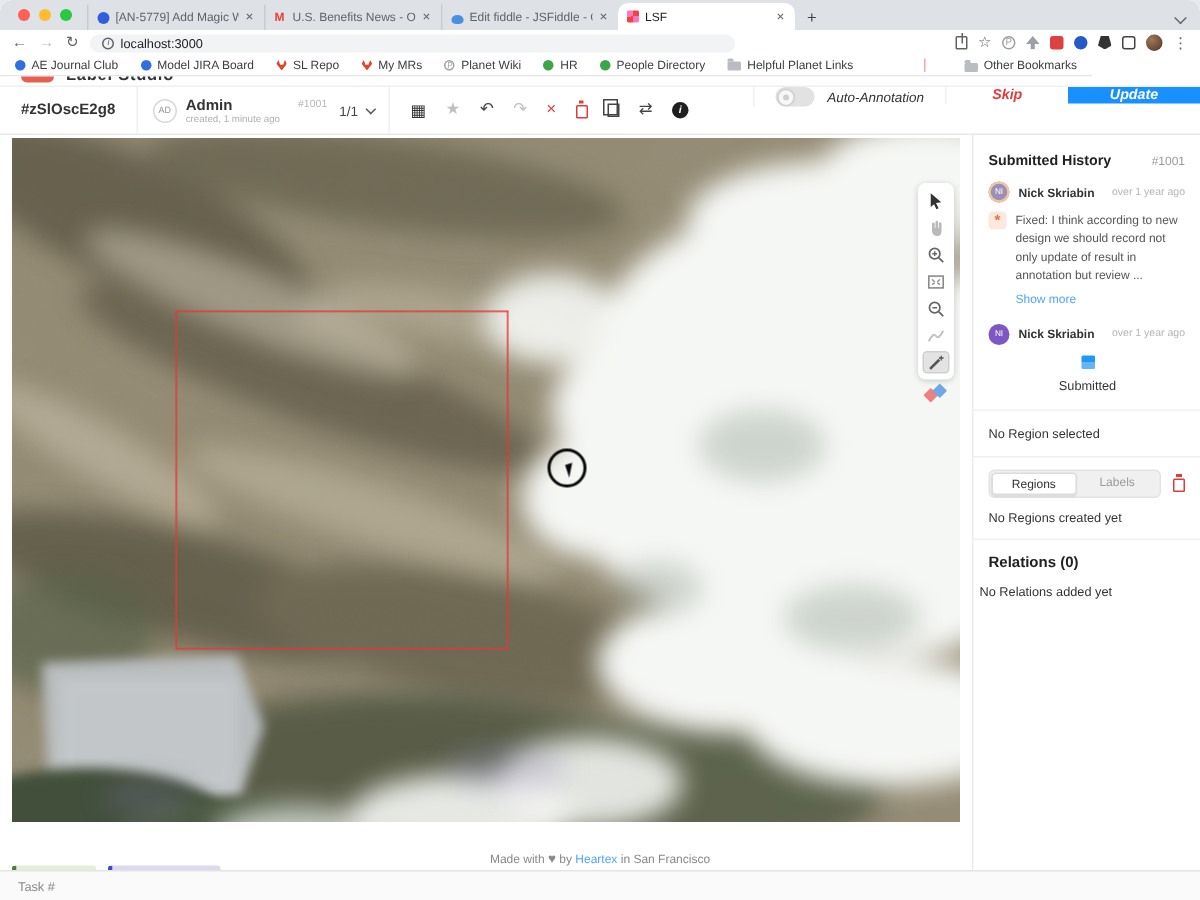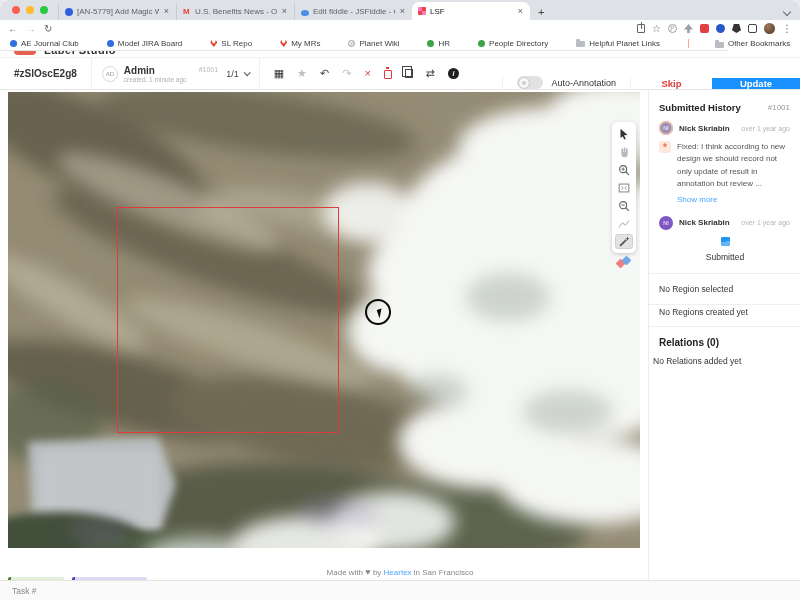--- a/index.html
+++ b/index.html
@@ -45,21 +45,21 @@
   .ext.pc { border:1px solid #9aa0a6; border-radius:50%; color:#9aa0a6; font-size:6.5px; line-height:8px; text-align:center; }
   .ext.tree { background:#9aa0a6; clip-path:polygon(50% 0,100% 60%,65% 60%,65% 100%,35% 100%,35% 60%,0 60%); }
   .ext.red { background:#e04040; }
   .ext.blue { background:#2559c7; border-radius:50%; }
   .ext.dark { background:#333; clip-path:polygon(20% 0,80% 0,100% 70%,50% 100%,0 70%); }
   .ext.panel { border:1.5px solid #444; background:#fff; }
   .avatar-ph { width:11px; height:11px; border-radius:50%; background:radial-gradient(circle at 35% 30%, #a0785a, #4c3428); }
   .kebab { color:#5f6368; font-size:10px; }
 
   .bookmarksbar { position:absolute; left:0; top:37px; width:728px; height:14px; background:#fff;
-                  border-bottom:1px solid #e4e6e8; display:flex; align-items:center; gap:28px;
+                  border-bottom:1px solid #e4e6e8; display:flex; align-items:center; gap:15px;
                   padding:0 10px; font-size:8px; color:#3c4043; }
   .bm { display:flex; align-items:center; gap:4px; white-space:nowrap; }
   .bm-ic { width:7px; height:7px; border-radius:50%; flex:none; }
   .bm-ic.blue-badge { background:#2f6fde; }
   .bm-ic.gitlab-fox { background:#e24329; clip-path:polygon(0 35%,20% 0,35% 45%,65% 45%,80% 0,100% 35%,50% 100%); border-radius:0; }
   .bm-ic.p-circle { background:#fff; border:1px solid #9aa0a6; color:#9aa0a6; font-size:5.5px; line-height:6px; text-align:center; }
   .bm-ic.green-circle { background:#3da549; }
   .folder-ic { width:9px; height:6px; background:#b9bdc2; border-radius:1px; position:relative; flex:none; }
   .folder-ic::before { content:""; position:absolute; top:-2px; left:0; width:4px; height:2px; background:#b9bdc2; border-radius:1px 1px 0 0; }
   .other-bm { margin-left:auto; display:flex; align-items:flex-end; gap:4px; border-left:1px solid #fca5a5; padding-left:26px; }
@@ -86,21 +86,21 @@
   .tools { display:flex; align-items:center; gap:13px; padding:0 14px; border-left:1px solid #f0f0f0; }
   .ti { font-size:11px; color:#444; line-height:11px; }
   .ti.grey { color:#c0c0c0; } .ti.red { color:#e03a3a; }
   .grid-ic { font-size:11px; color:#333; }
   .trash-ic { width:8px; height:9px; border:1.3px solid #e03a3a; border-radius:1px; position:relative; margin-top:2px; }
   .trash-ic::before { content:""; position:absolute; top:-3.6px; left:1px; width:3.5px; height:1.6px; background:#e03a3a; }
   .copy-ic { width:8px; height:9px; border:1.2px solid #444; background:#fff; position:relative; }
   .copy-ic::before { content:""; position:absolute; left:-3.6px; top:-3.6px; width:8px; height:9px; border:1.2px solid #444; }
   .info-dot { width:11px; height:11px; border-radius:50%; background:#1f1f1f; color:#fff; font-size:7px;
               line-height:11px; text-align:center; font-style:italic; font-weight:bold; }
-  .hd-right { margin-left:auto; display:flex; align-items:flex-end; }
+  .hd-right { margin-left:auto; display:flex; align-items:flex-start;font-style:italic; }
   .auto-cell { display:flex; align-items:center; gap:8px; padding:0 14px; border-left:1px solid #f0f0f0; }
   .toggle { width:26px; height:13px; border-radius:7px; background:#e2e2e2; position:relative; }
   .toggle .knob { position:absolute; left:1.5px; top:1.5px; width:10px; height:10px; border-radius:50%;
                   background:#f7f7f7; box-shadow:0 0 2px rgba(0,0,0,.3); }
   .toggle .knob::after { content:""; position:absolute; left:3px; top:3px; width:4px; height:4px;
                          border-radius:50%; background:#cfcfcf; }
   .auto-lbl { font-size:9px; color:#333; }
   .skip-btn { width:82px; border-left:1px solid #f0f0f0; background:#fff; color:#e03a3a; font-weight:bold;
               font-size:9.5px; display:flex; align-items:center; justify-content:center; }
   .update-btn { width:88px; background:#1890ff; color:#fff; font-weight:bold; font-size:9.5px;
@@ -207,20 +207,24 @@
       <span class="t-close">×</span>
     </div>
     <span class="newtab">+</span>
     <span class="strip-chev"></span>
   </div>
 
   <div class="addressbar">
     <span class="nav-ic">←</span>
     <span class="nav-ic dim">→</span>
     <span class="nav-ic">↻</span>
+    <div class="urlbox">
+      <span class="info-circ">i</span>
+      <span>localhost:3000</span>
+    </div>
     <div class="bar-right">
       <span class="share-box"></span>
       <span class="star-g">☆</span>
       <span class="ext pc">P</span>
       <span class="ext tree"></span>
       <span class="ext red"></span>
       <span class="ext blue"></span>
       <span class="ext dark"></span>
       <span class="ext panel"></span>
       <span class="avatar-ph"></span>
@@ -486,20 +490,27 @@
         </div>
         <div class="submitted">
           <span class="sub-ic"></span>
           <span>Submitted</span>
         </div>
       </div>
 
       <div class="sb-div"></div>
       <div class="no-region">No Region selected</div>
 
+      <div class="seg-row">
+        <span class="seg">
+          <span class="seg-btn active">Regions</span>
+          <span class="seg-btn">Labels</span>
+        </span>
+        <span class="trash-ic"></span>
+      </div>
       <div class="no-regions">No Regions created yet</div>
 
       <div class="relations-t">Relations (0)</div>
       <div class="no-relations">No Relations added yet</div>
     </div>
   </div>
 
   <div class="taskbar">
     <span>Task #</span>
   </div>

